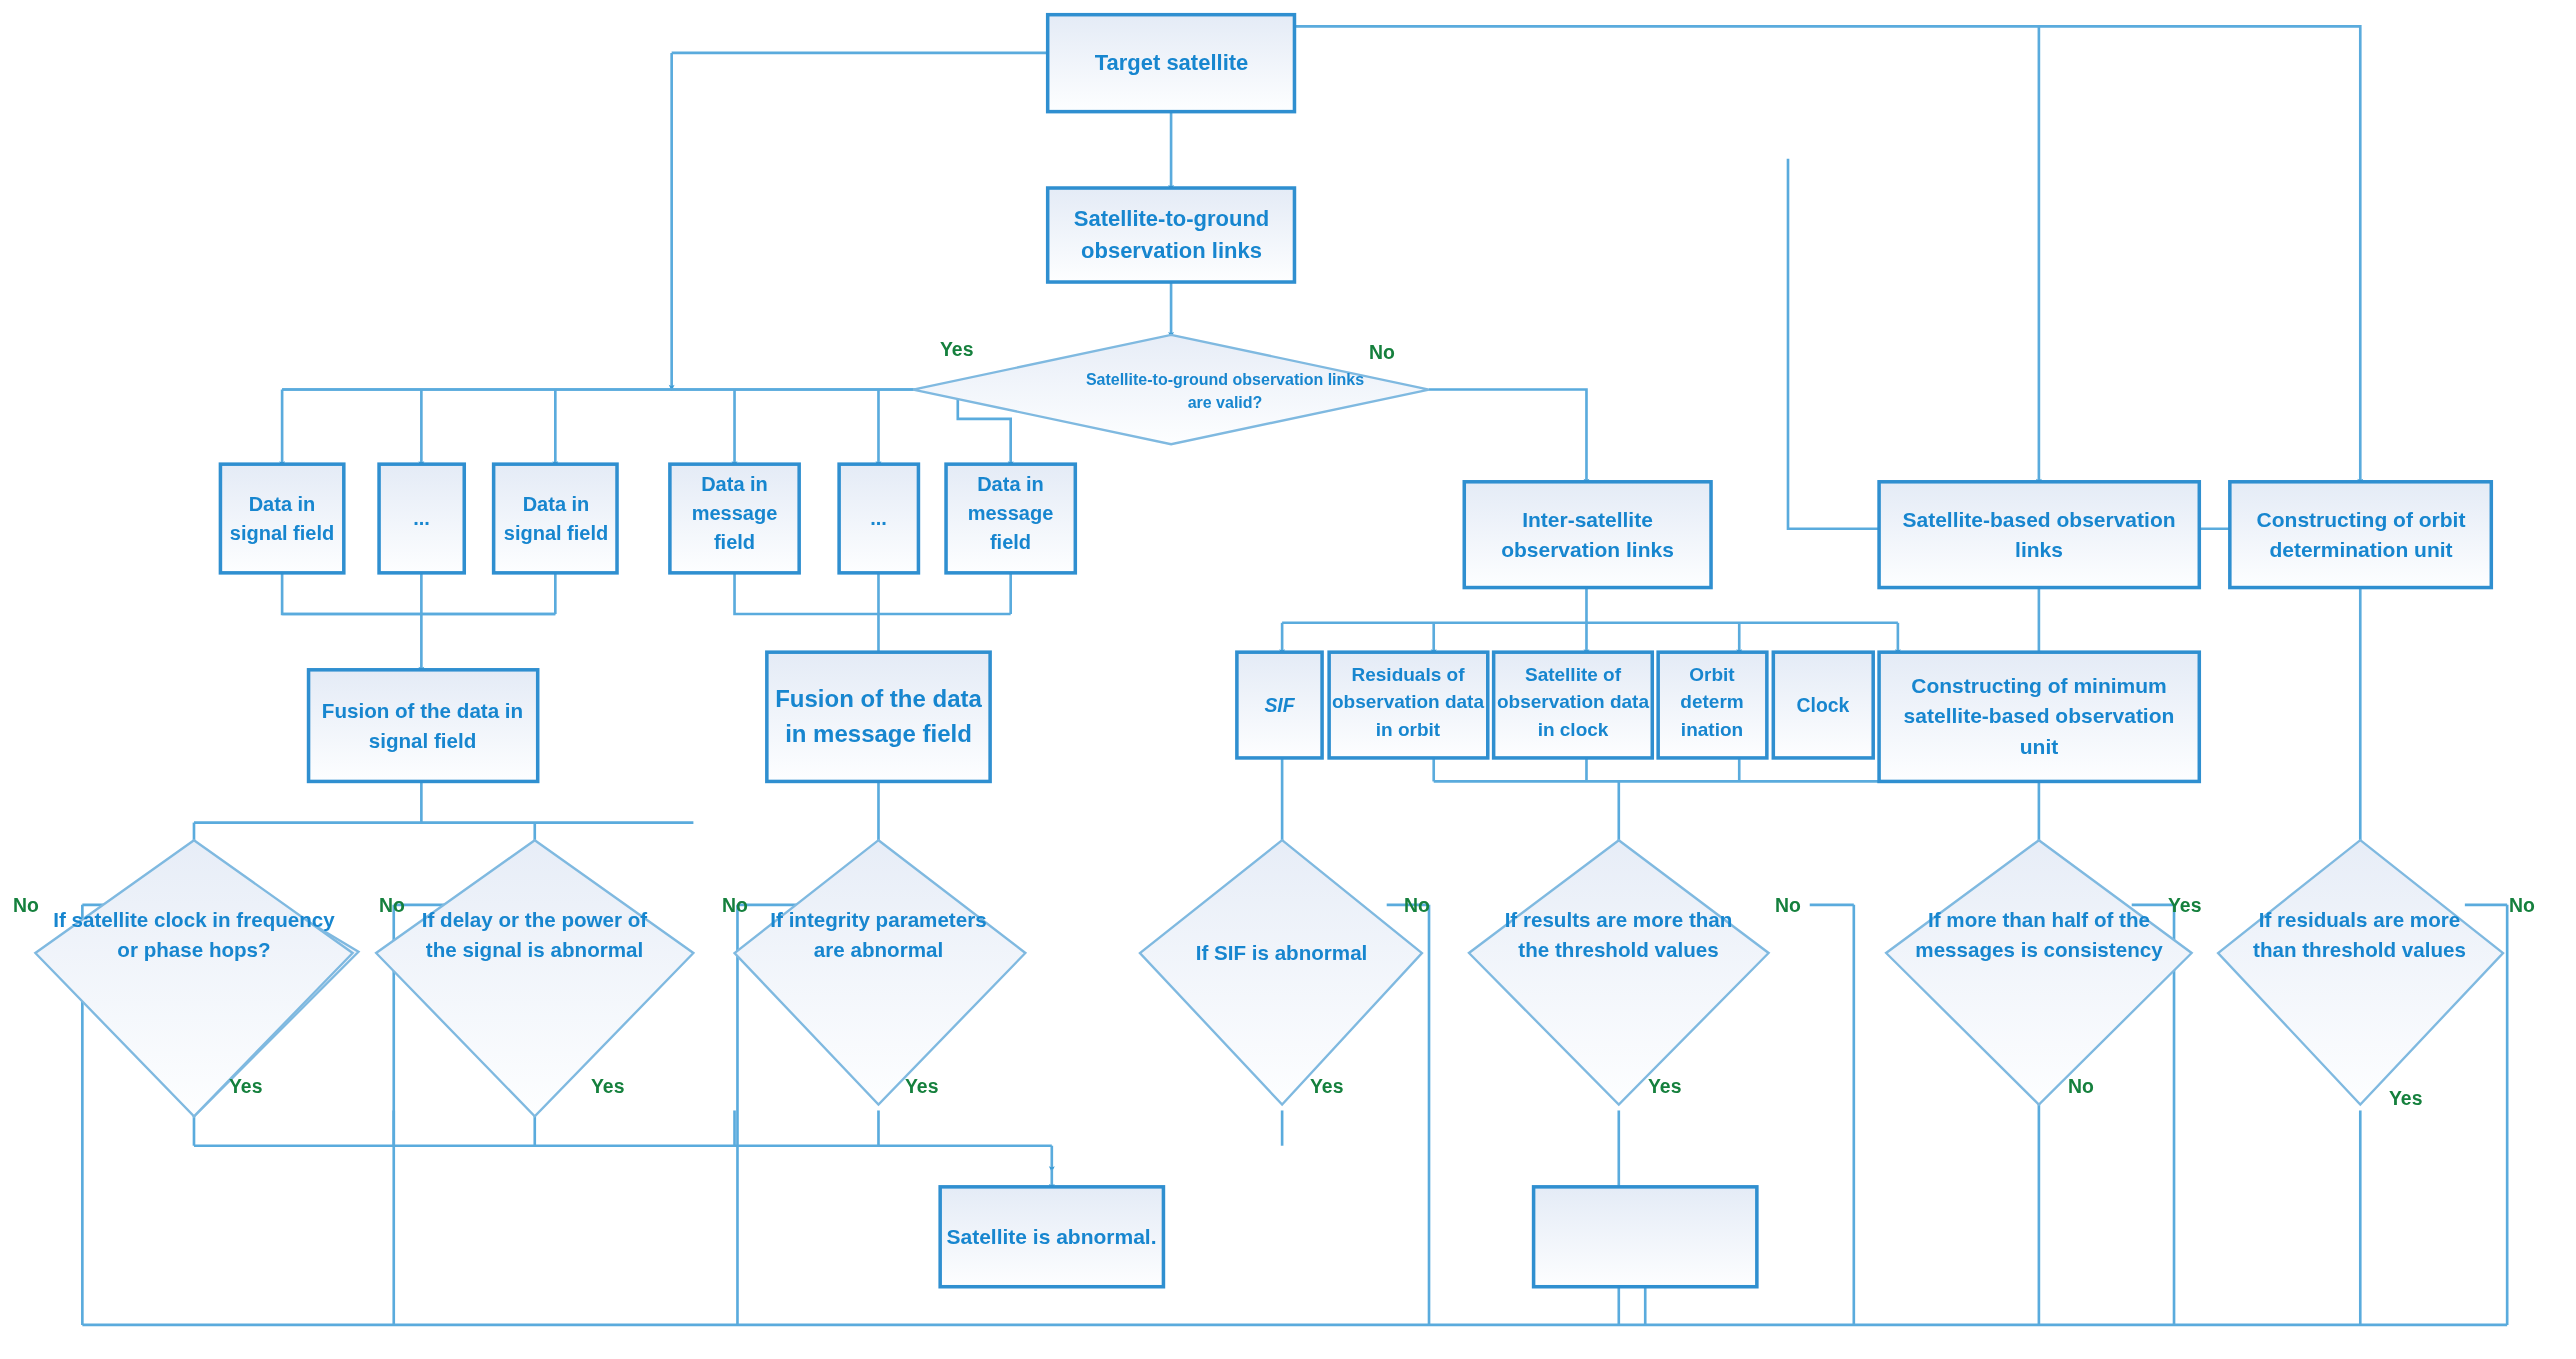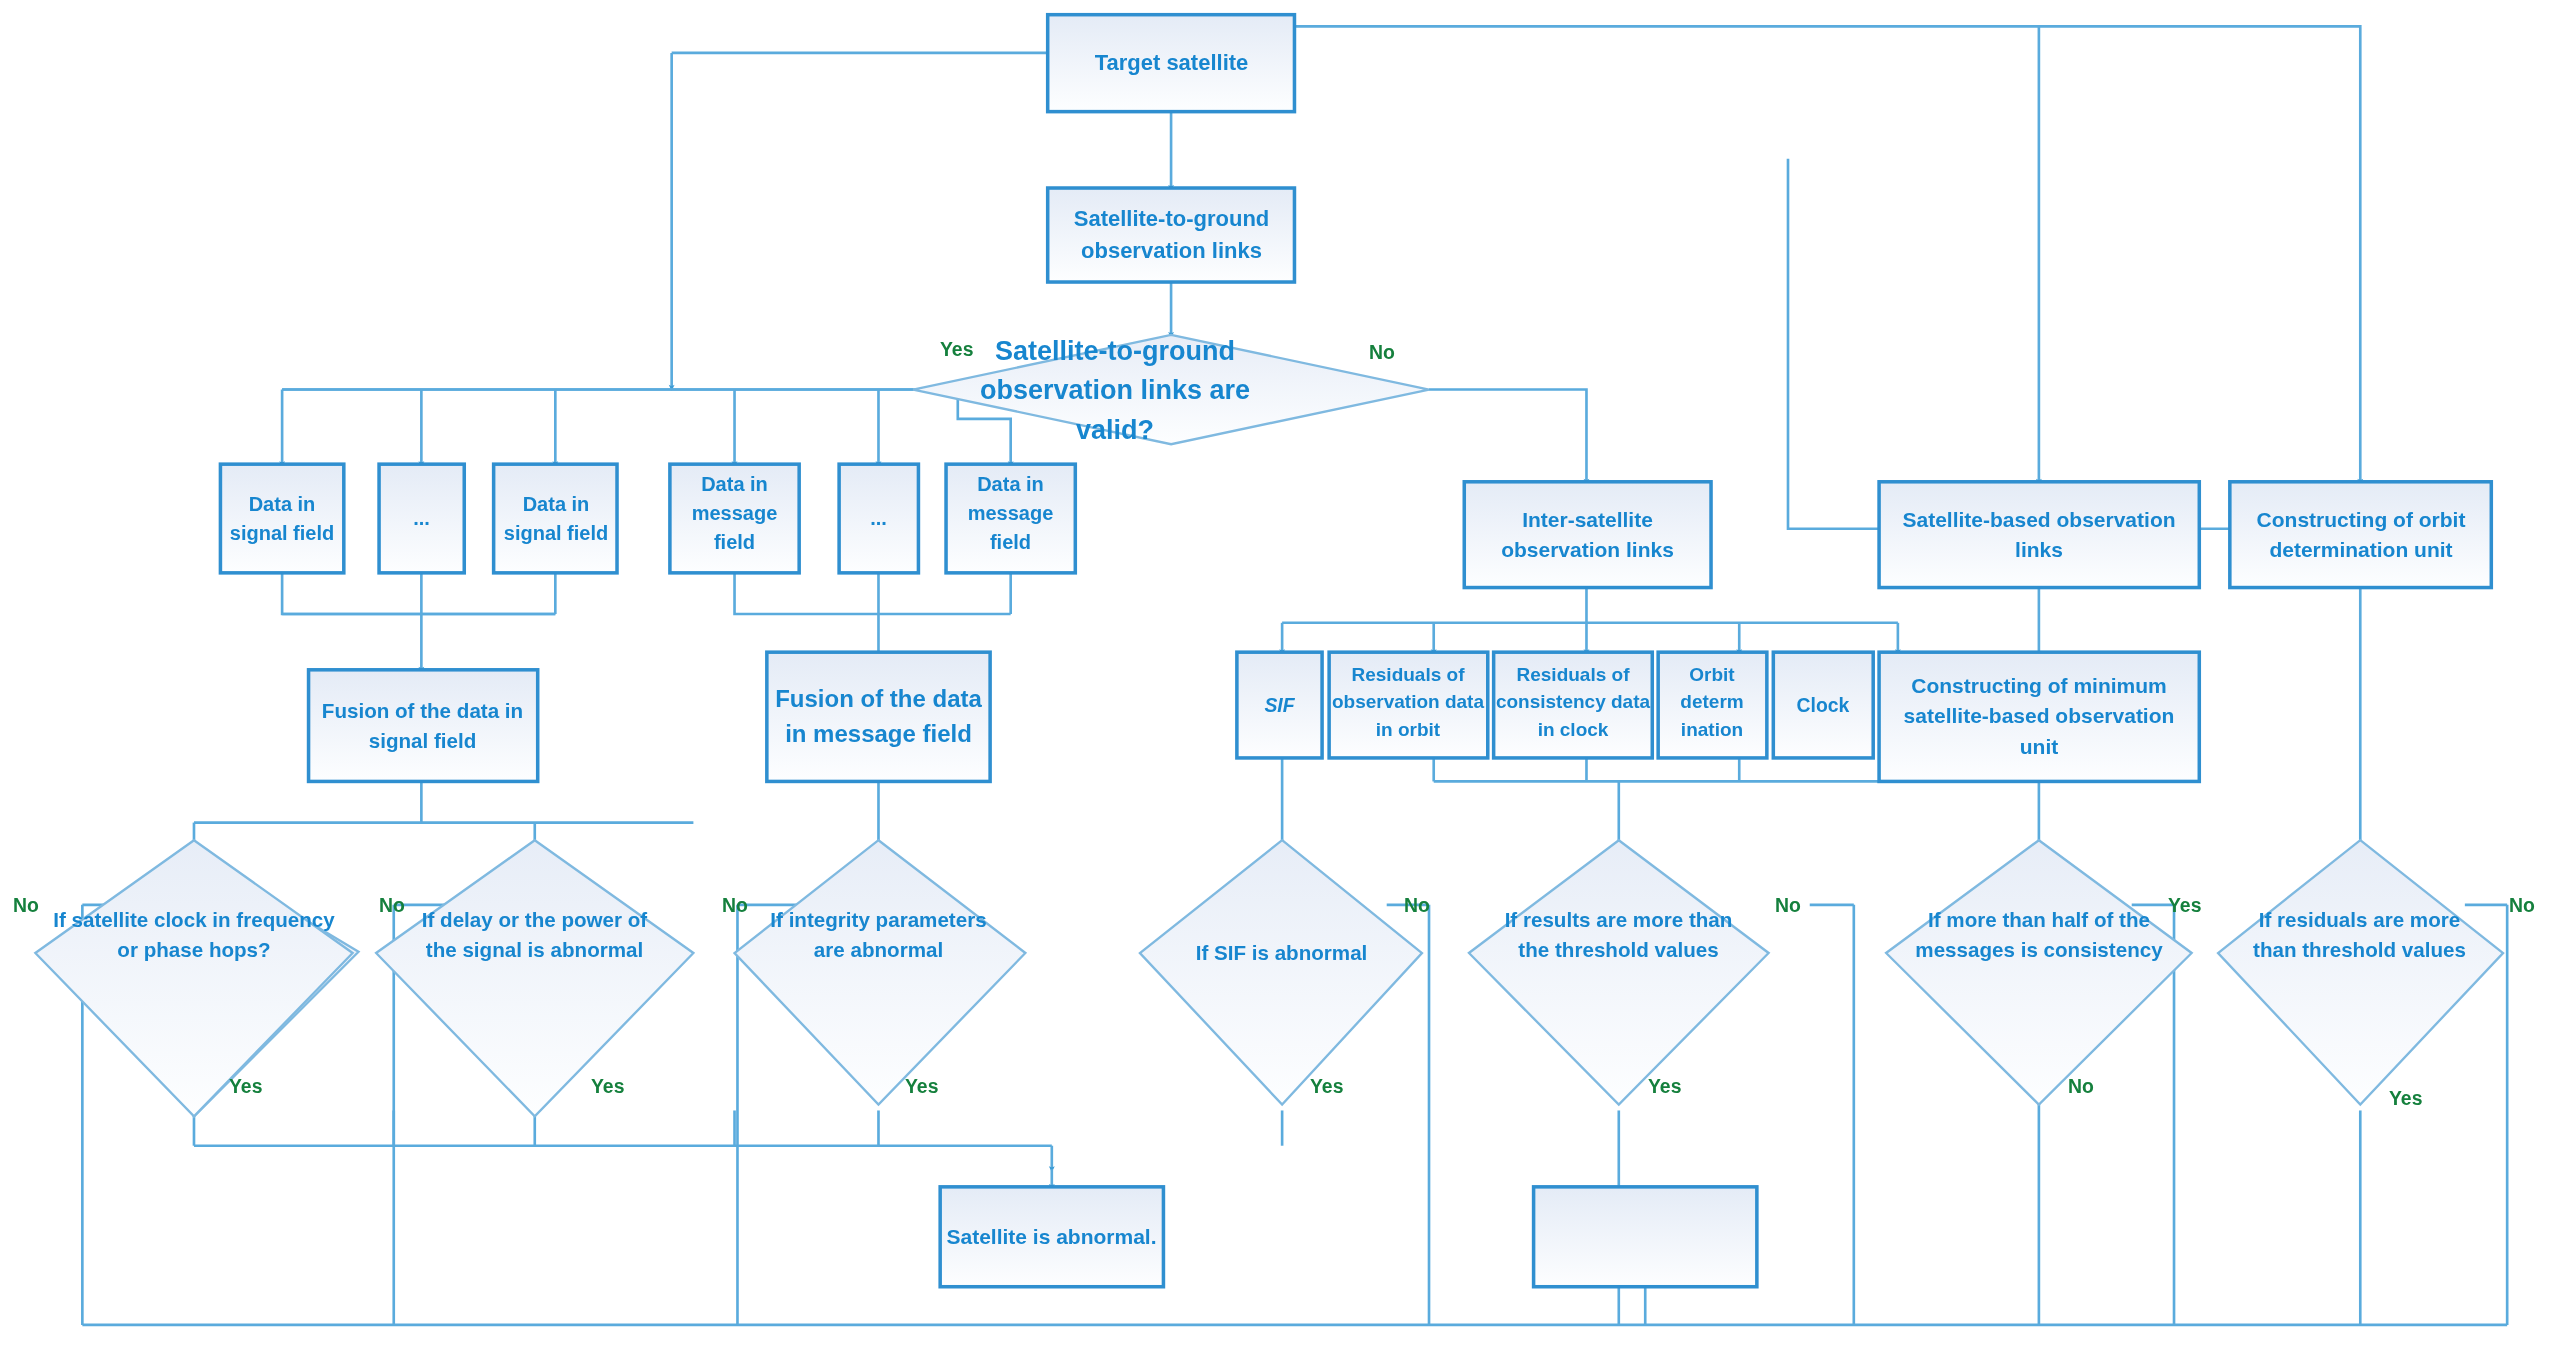--- a/index.html
+++ b/index.html
@@ -185,37 +185,37 @@
 
   <svg viewBox="0 0 4384 2313" xmlns="http://www.w3.org/2000/svg">
     <polygon points="330,1430 600,1622 330,1900 60,1622" fill="url(#diagrad)" stroke="#7fb9e0" stroke-width="4"></polygon>
     <text x="0" y="0"></text>
   </svg>
 
   <div class="node-label" style="left:1048px;top:14.7px;width:247px;height:97px;font-size:22px;">Target satellite</div>
 
   <div class="node-label" style="left:1054px;top:188px;width:235px;height:94px;font-size:22px;">Satellite-to-ground observation links</div>
 
-  <div class="node-label" style="left:962px;top:338px;width:306px;height:106px;font-size:27px;">Satellite-to-ground observation links are valid?</div>
+  <div class="node-label" style="left:1072px;top:338px;width:306px;height:106px;font-size:16px;">Satellite-to-ground observation links are valid?</div>
 
   <div class="node-label" style="left:223px;top:464px;width:118px;height:109px;font-size:20px;">Data in signal field</div>
   <div class="node-label" style="left:379px;top:464px;width:85px;height:109px;font-size:20px;">...</div>
   <div class="node-label" style="left:497px;top:464px;width:118px;height:109px;font-size:20px;">Data in signal field</div>
   <div class="node-label" style="left:673px;top:459px;width:123px;height:109px;font-size:20px;">Data in message field</div>
   <div class="node-label" style="left:839px;top:464px;width:79px;height:109px;font-size:20px;">...</div>
   <div class="node-label" style="left:949px;top:459px;width:123px;height:109px;font-size:20px;">Data in message field</div>
 
   <div class="node-label" style="left:311px;top:670px;width:223px;height:112px;font-size:20.6px;">Fusion of the data in signal field</div>
   <div class="node-label" style="left:770px;top:652px;width:217px;height:129px;font-size:24px;">Fusion of the data in message field</div>
 
   <div class="node-label" style="left:1467px;top:482px;width:241px;height:106px;font-size:21px;">Inter-satellite observation links</div>
 
   <div class="node-label" style="left:1237px;top:652px;width:85px;height:106px;font-size:19.4px;font-style:italic;">SIF</div>
   <div class="node-label" style="left:1330px;top:649px;width:156px;height:106px;font-size:19px;">Residuals of observation data in orbit</div>
-  <div class="node-label" style="left:1495px;top:649px;width:156px;height:106px;font-size:19px;">Residuals of consistency data in clock</div>
+  <div class="node-label" style="left:1495px;top:649px;width:156px;height:106px;font-size:19px;">Satellite of observation data in clock</div>
   <div class="node-label" style="left:1659px;top:649px;width:106px;height:106px;font-size:19px;">Orbit determ ination</div>
   <div class="node-label" style="left:1773px;top:652px;width:100px;height:106px;font-size:19.4px;">Clock</div>
 
   <div class="node-label" style="left:1882px;top:482px;width:314px;height:106px;font-size:21px;">Satellite-based observation links</div>
   <div class="node-label" style="left:1882px;top:652px;width:314px;height:129px;font-size:21px;">Constructing of minimum satellite-based observation unit</div>
   <div class="node-label" style="left:2233px;top:482px;width:256px;height:106px;font-size:21px;">Constructing of orbit determination unit</div>
 
   <div class="node-label" style="left:53px;top:876px;width:282px;height:118px;font-size:20.6px;">If satellite clock in frequency or phase hops?</div>
   <div class="node-label" style="left:405px;top:876px;width:259px;height:118px;font-size:20.6px;">If delay or the power of the signal is abnormal</div>
   <div class="node-label" style="left:764px;top:876px;width:229px;height:118px;font-size:20.6px;">If integrity parameters are abnormal</div>

